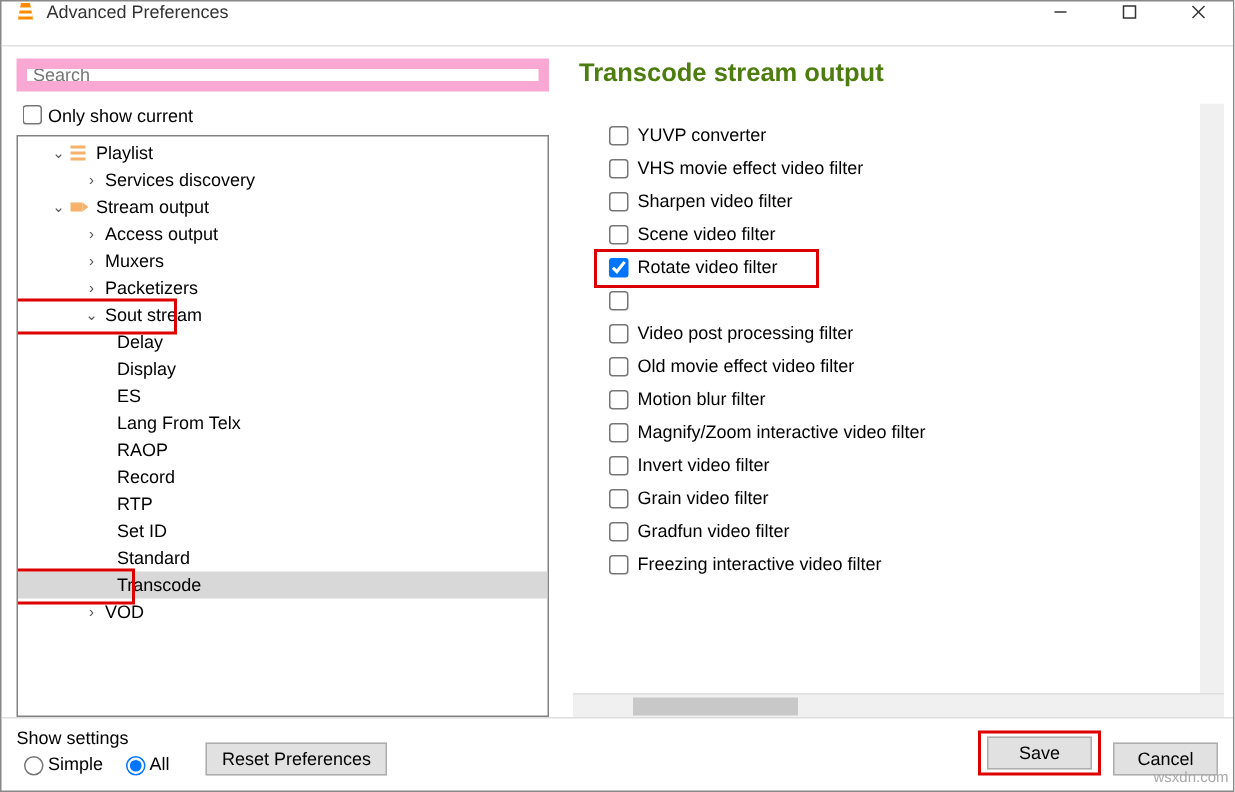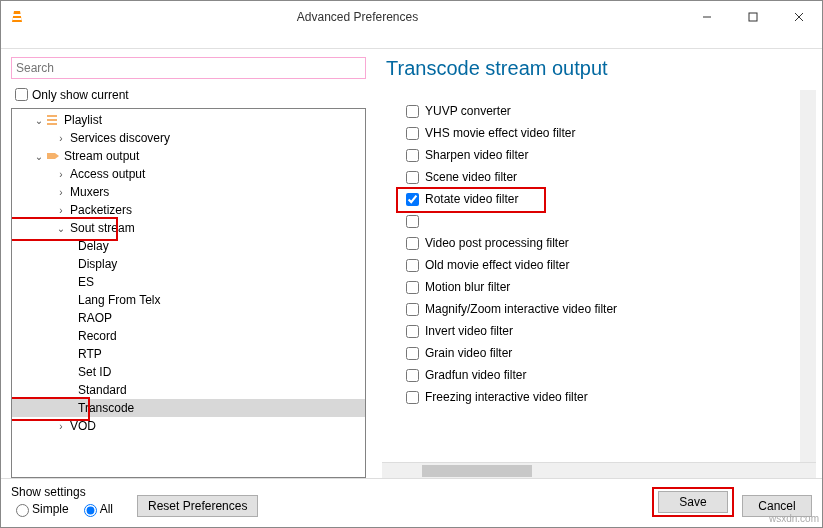--- a/index.html
+++ b/index.html
@@ -1,38 +1,38 @@
 <!DOCTYPE html>
 <html><head>
 <meta charset="utf-8">
 <style>
 * { box-sizing: border-box; font-family: 'Segoe UI', Tahoma, sans-serif; font-size: 12px; }
 body { margin: 0; padding: 0; background: #fff; width: 823px; height: 528px; }
 .window { width: 823px; height: 528px; border: 1px solid #888; display: flex; flex-direction: column; background: #fff; box-shadow: 6px 6px 0 #ccc; margin: 0; }
-.titlebar { height: 48px; display: flex; align-items: center; border-bottom: 1px solid #e0e0e0; padding: 0 0 16px 8px; text-align: center; }
+.titlebar { height: 30px; display: flex; align-items: center; border-bottom: 1px solid #e0e0e0; padding: 0 0 16px 8px; }
 .titlebar .icon { width: 16px; height: 16px; margin-right: 6px; }
 .titlebar .title { flex: 1; color: #333; }
 .wbtn { width: 46px; height: 30px; display: flex; align-items: center; justify-content: center; color: #333; }
 .content { flex: 1; display: flex; overflow: hidden; }
 .left { width: 375px; padding: 8px 10px 0 10px; display: flex; flex-direction: column; }
-.search { width: 100%; height: 22px; border: 1px solid #f9a8d4; padding: 0 4px; outline: none; }
+.search { width: 100%; height: 22px; border: 7px solid #f9a8d4; padding: 0 4px; outline: none; }
 .only-row { display: flex; align-items: center; margin: 6px 0 4px 0; }
 .only-row input { margin-right: 4px; }
 .tree-wrap { flex: 1; border: 1px solid #828282; overflow-y: scroll; overflow-x: hidden; background: #fff; position: relative; }
 .tree { padding: 2px 0; }
 .node { display: flex; align-items: center; height: 18px; padding-left: 4px; white-space: nowrap; }
 .selected { background: #d8d8d8 !important; }
 .ind1 { padding-left: 20px; } .ind2 { padding-left: 42px; } .ind3 { padding-left: 64px; }
 .exp { width: 14px; display: inline-flex; justify-content: center; color: #555; font-size: 10px; }
 .lbl { margin-left: 2px; }
 .fico { display:inline-block; width:14px; height:14px; margin-right:2px; }
 .hi { position: relative; }
 .hi::after { content: ""; position: absolute; left: var(--l,0); top: var(--t,0); width: var(--w,0); height: var(--h,18px); border: 2px solid #d00; pointer-events: none; }
 .right { flex: 1; display: flex; flex-direction: column; padding: 8px 6px 0 6px; }
-.heading { font-size: 20px; font-weight: 400; color: #0369a1; margin: 0 0 10px 4px; }
+.heading { font-size: 17px; font-weight: 700; color: #4d7c0f; margin: 0 0 10px 4px; }
 .checks-wrap { flex: 1; border: 0; overflow: auto; padding: 10px 4px 0 20px; position: relative; }
 .chk { display: flex; align-items: center; height: 22px; }
 .chk input { margin-right: 6px; }
 .right-scroll { height: 16px; border-top: 1px solid #ddd; background: #f0f0f0; position: relative; }
 .right-scroll .thumb { position: absolute; left: 40px; width: 110px; top: 2px; height: 12px; background: #c8c8c8; }
 .right-vscroll { position: absolute; right: 0; top: 0; bottom: 0; width: 16px; background: #f0f0f0; }
 .footer { border-top: 1px solid #ddd; padding: 6px 10px 10px 10px; display: flex; align-items: flex-end; }
 .show-group { display: flex; flex-direction: column; }
 .show-title { margin-bottom: 2px; }
 .radios { display: flex; align-items: center; }

